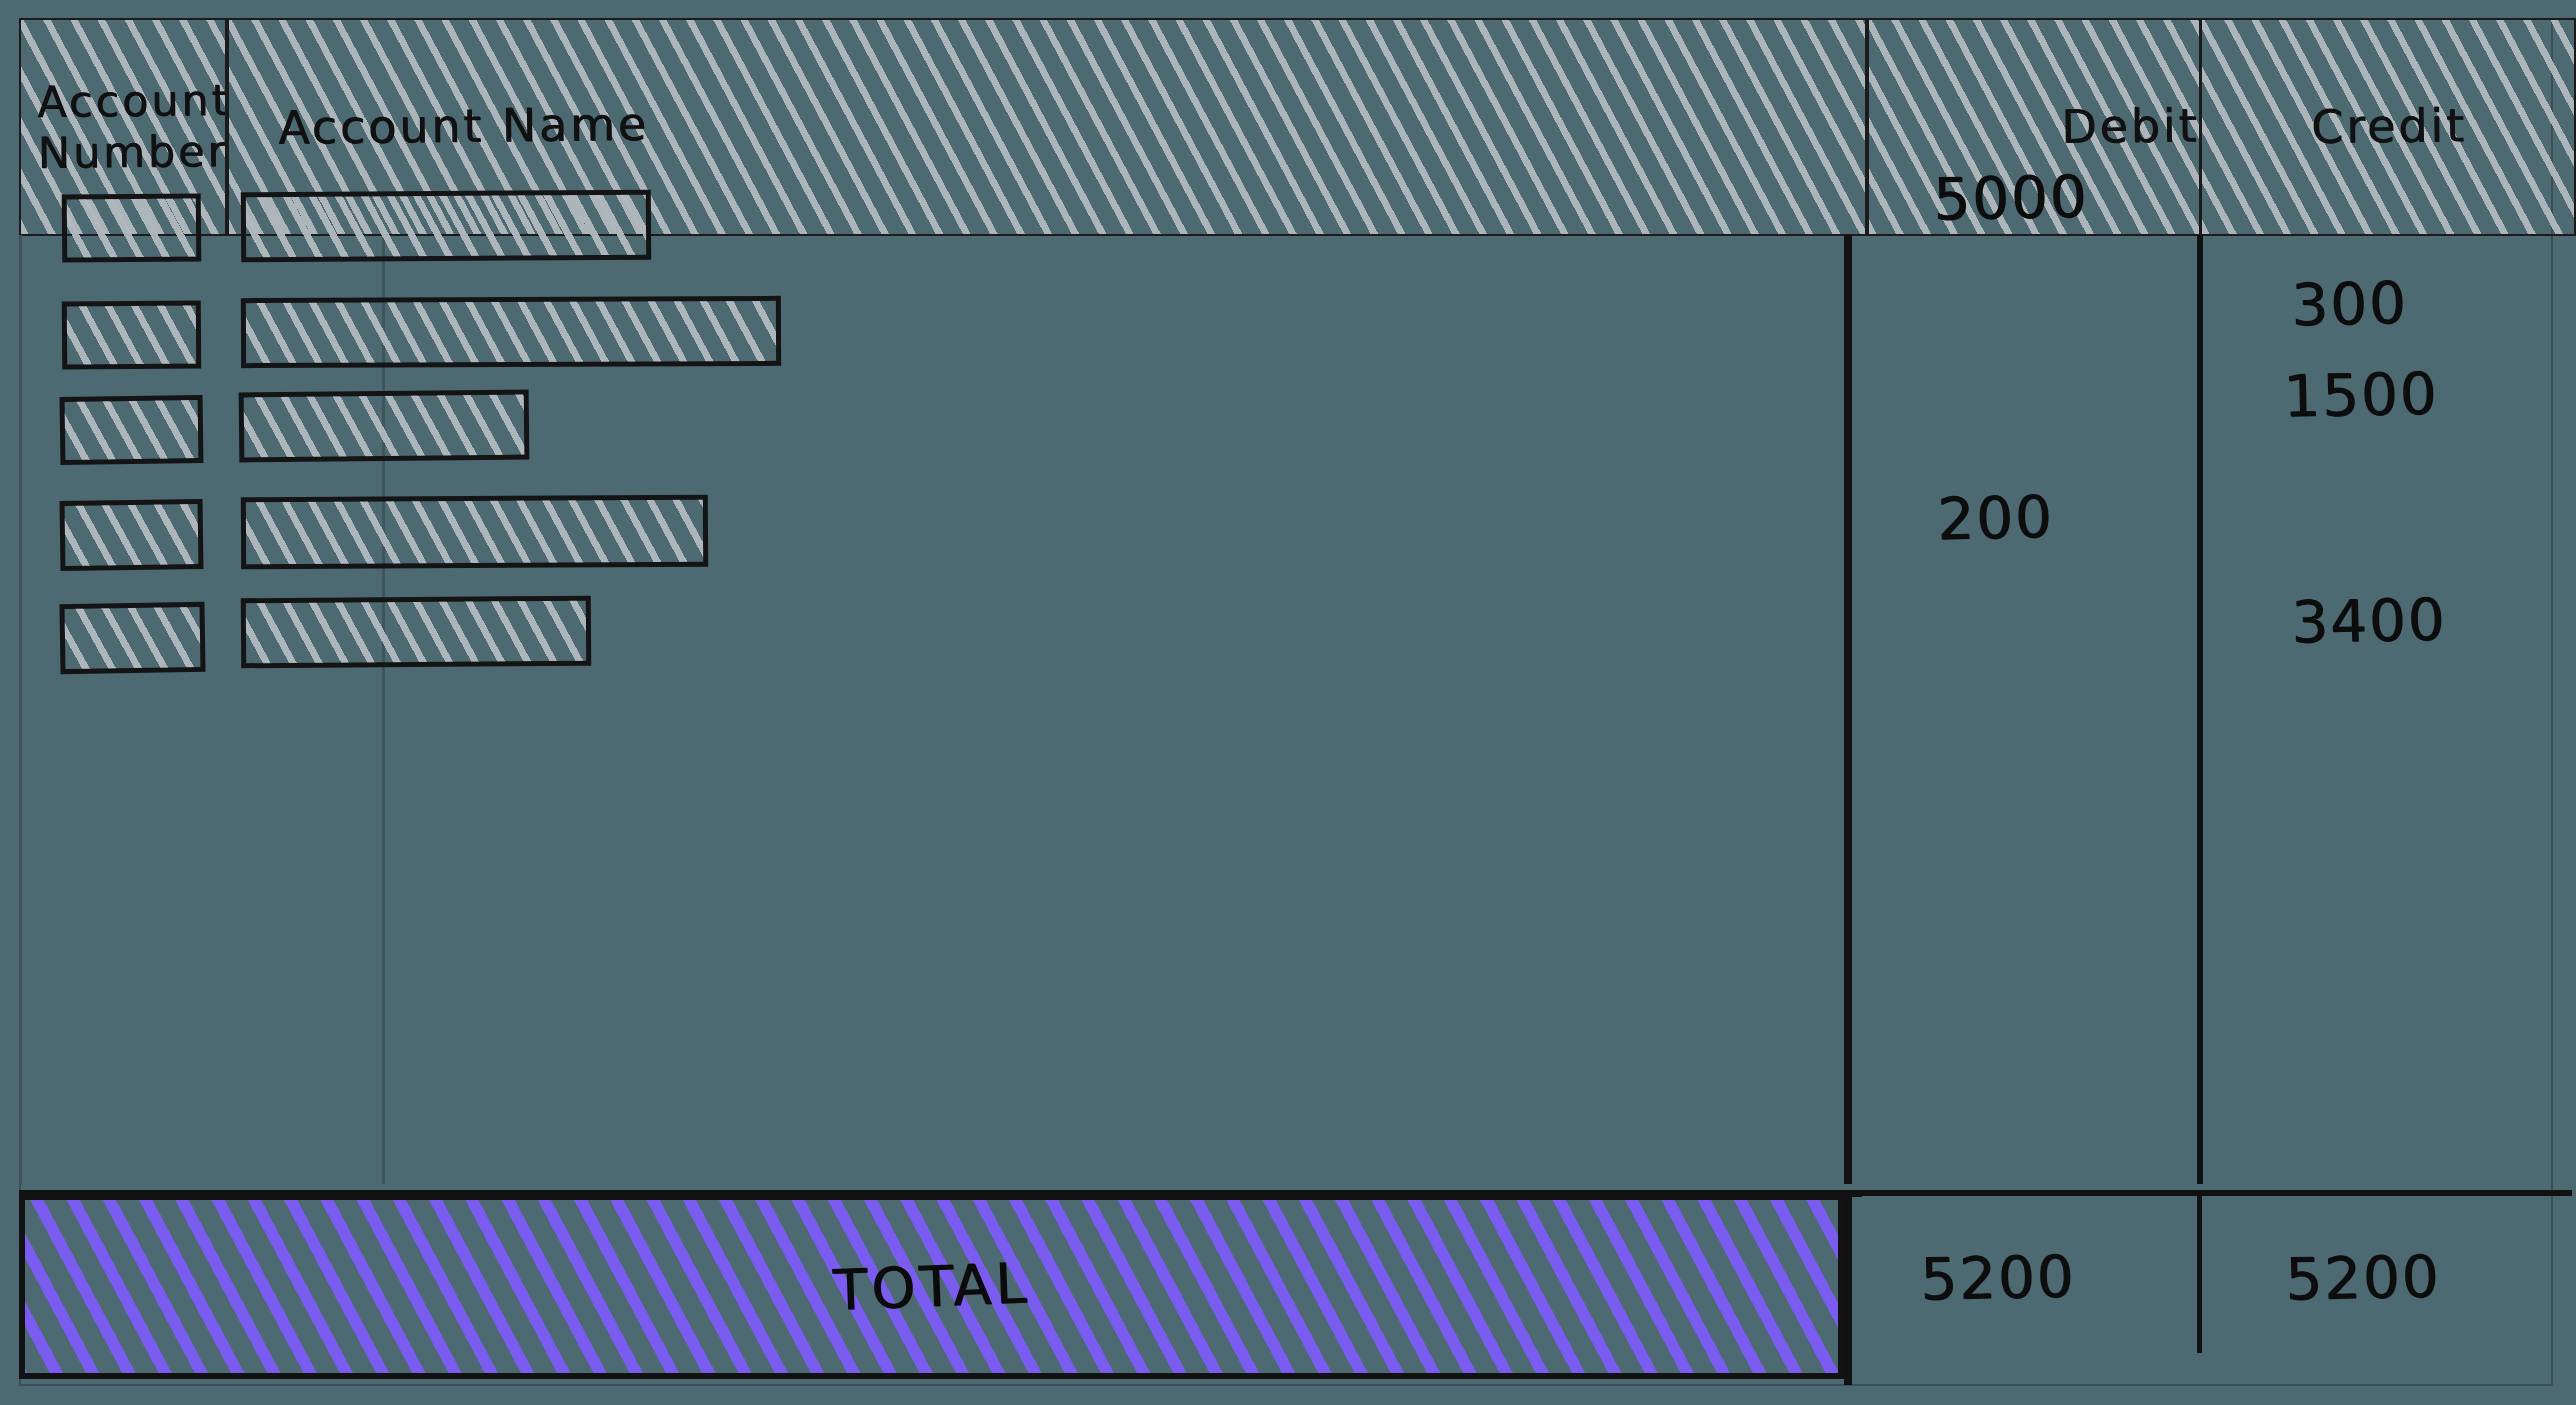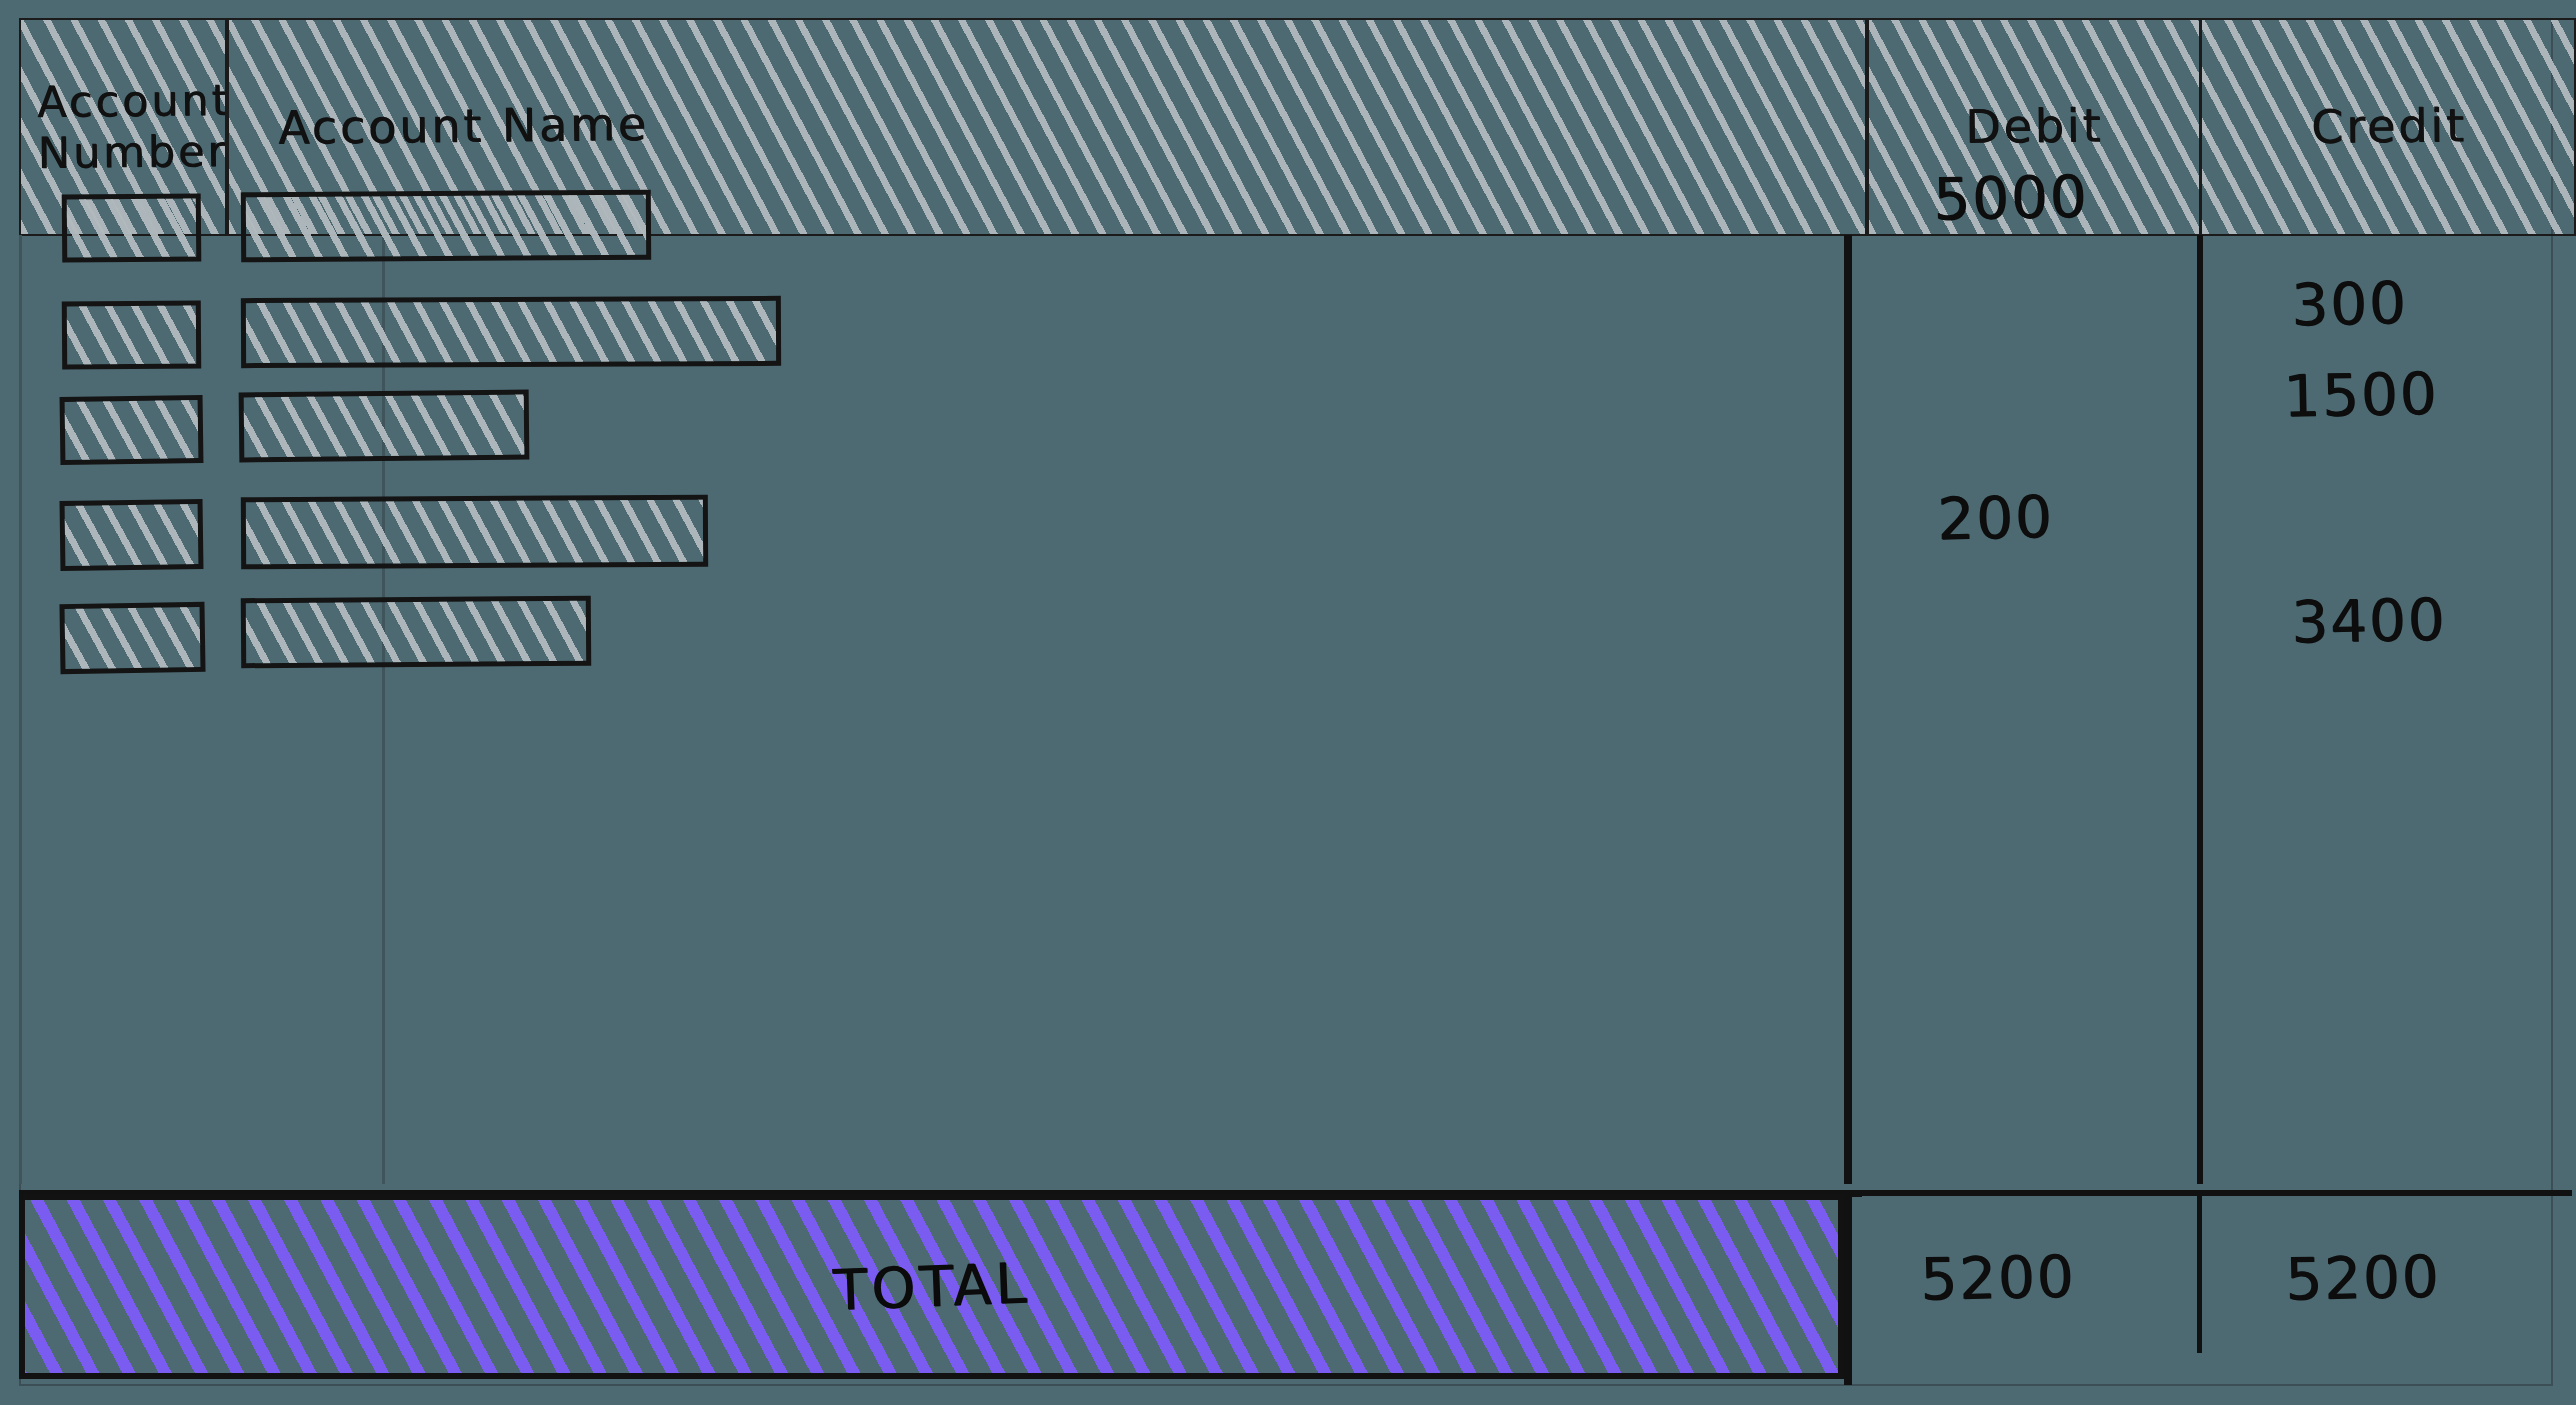--- a/index.html
+++ b/index.html
@@ -67,21 +67,21 @@
     font-weight: 400;
     letter-spacing: 2.9px;
     line-height: 1.18;
     transform: rotate(-0.6deg);
     text-shadow: 0.8px 0.4px 0 #111;
   }
   #hdr-acct-num { left: 0px;    width: 208px;  justify-content: center; }
   #hdr-acct-num .htxt { text-align: left; padding-left: 21.4px; font-size: 43px; }
   #hdr-acct-name { left: 208px; width: 1640px; }
   #hdr-acct-name .htxt { padding-left: 49px; }
-  #hdr-debit   { left: 1848px; width: 334px; justify-content: center; }
+  #hdr-debit   { left: 1848px; width: 334px; justify-content: flex-end; }
   #hdr-credit  { left: 2181px; width: 376px; justify-content: center; }
 
   
   .body-area {
     position: absolute;
     left: 19.4px; top: 235px;
     width: 2534px; height: 949px;
   }
 
   

